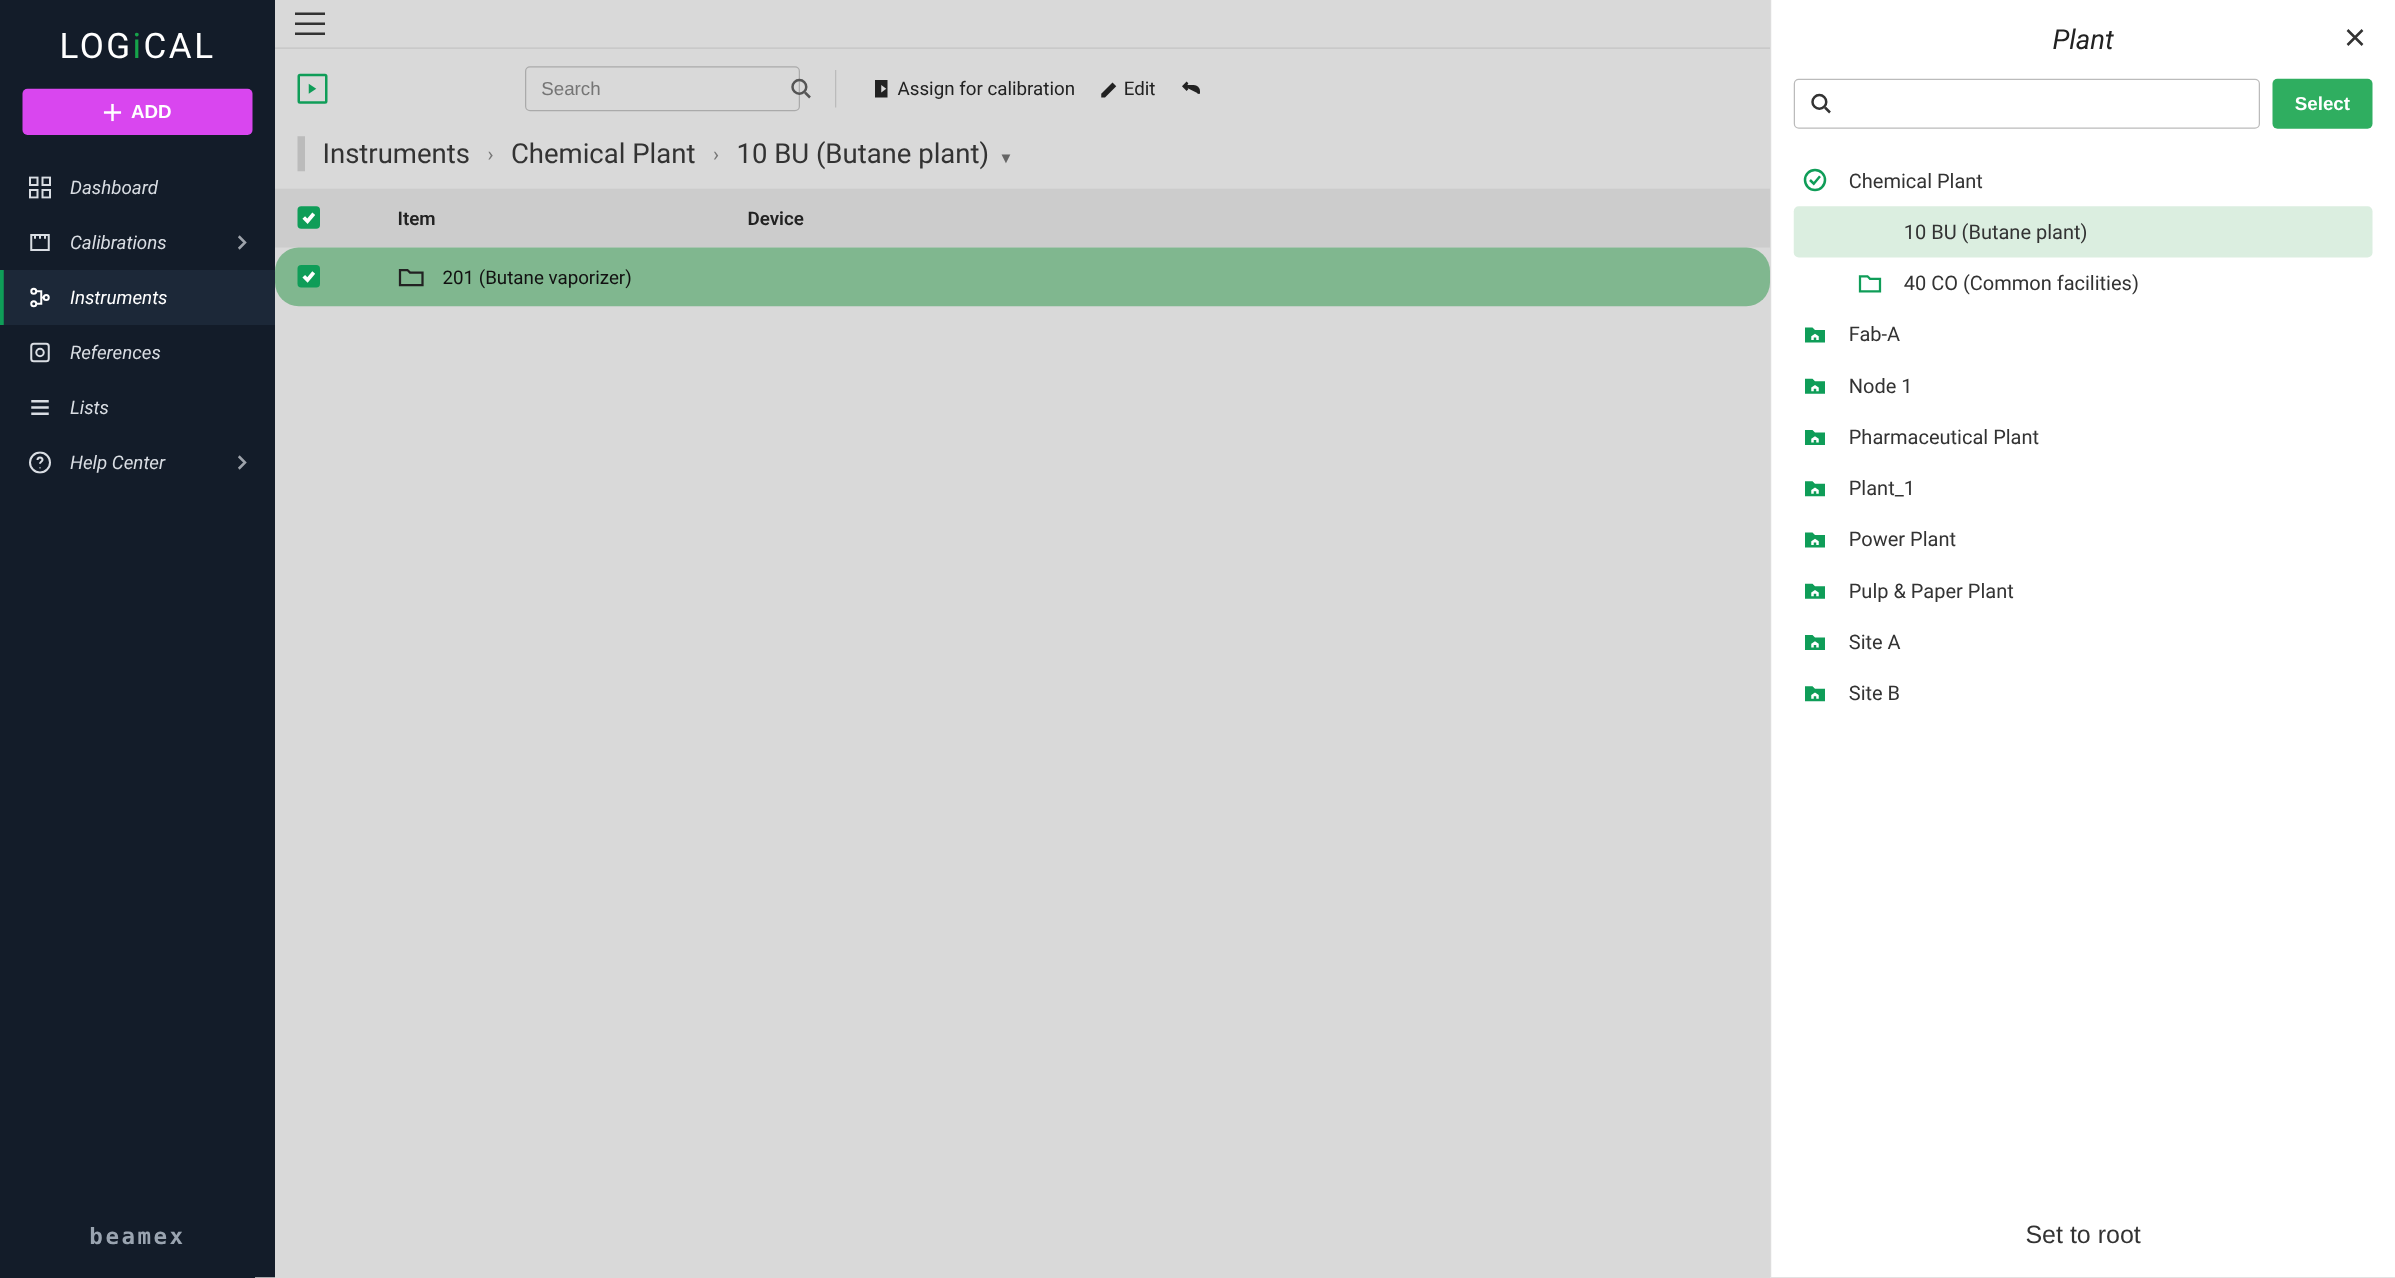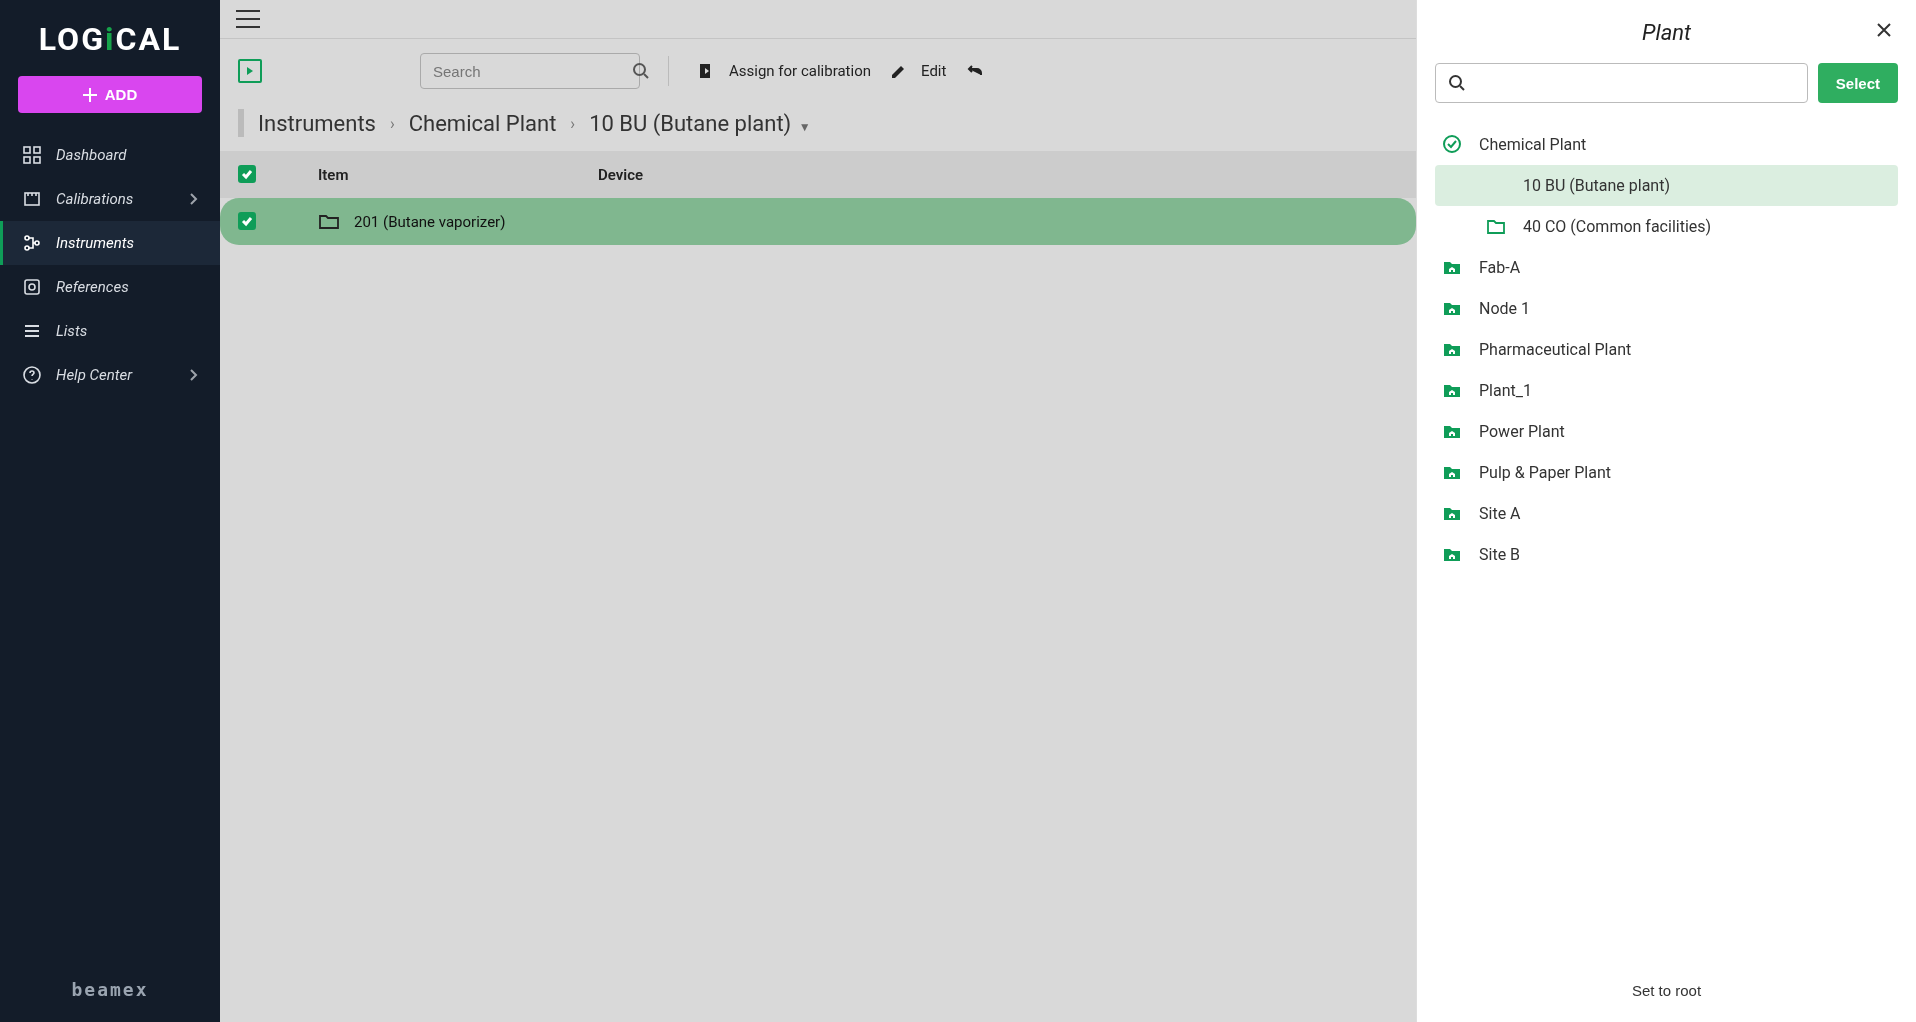--- a/index.html
+++ b/index.html
@@ -2,21 +2,21 @@
 <html><head>
 <meta charset="utf-8">
 <style>
   * { box-sizing: border-box; margin: 0; padding: 0; }
   html, body { height: 100%; font-family: -apple-system, BlinkMacSystemFont, "Segoe UI", Roboto, Arial, sans-serif; overflow: hidden; }
   body { display: flex; background: #d9d9d9; }
 
   
   .sidebar { width: 220px; background: #131c29; color: #fff; display: flex; flex-direction: column; flex-shrink: 0; }
   .logo-area { padding: 20px 0 18px; text-align: center; }
-  .logo { font-size: 32px; font-weight: 700; letter-spacing: 2px; color: #fff; }
+  .logo { font-size: 28px; font-weight: 400; letter-spacing: 2px; color: #fff; }
   .logo .dot { color: #16a34a; }
   .add-btn { margin: 0 18px 20px; background: #d946ef; color: #fff; border: none; border-radius: 4px; padding: 10px 0; font-size: 15px; font-weight: 600; cursor: pointer; display: flex; align-items: center; justify-content: center; gap: 8px; }
   .nav { list-style: none; flex: 1; }
   .nav-item { display: flex; align-items: center; gap: 14px; padding: 13px 22px; color: #d9dde3; font-size: 15px; cursor: pointer; font-style: italic; }
   .nav-item.active { background: #1c2838; border-left: 3px solid #0f9d58; padding-left: 19px; color: #fff; }
   .nav-item .icon { width: 20px; display: inline-flex; justify-content: center; }
   .nav-item .chev { margin-left: auto; opacity: .7; }
   .brand-footer { padding: 16px 0 22px; text-align: center; }
   .brand-footer-text { font-family: monospace; font-weight: 700; letter-spacing: 2px; color: #9aa4b0; font-size: 18px; }
 
@@ -25,21 +25,21 @@
   .topbar { display: flex; align-items: center; padding: 10px 16px; border-bottom: 1px solid #c4c4c4; }
   .hamburger { width: 24px; height: 18px; display: inline-flex; flex-direction: column; justify-content: space-between; cursor: pointer; }
   .hamburger span { height: 2px; background: #333; }
 
   .toolbar { display: flex; align-items: center; padding: 14px 18px 8px; gap: 18px; }
   .tool-square { width: 24px; height: 24px; border: 2px solid #0f9d58; border-radius: 2px; display: inline-flex; align-items: center; justify-content: center; cursor: pointer; }
   .tool-square svg { width: 10px; height: 10px; fill: #0f9d58; }
   .search-box { display: flex; align-items: center; border: 1px solid #aaa; border-radius: 4px; background: #d9d9d9; padding: 8px 12px; width: 220px; margin-left: 140px; }
   .search-box input { border: none; background: transparent; outline: none; flex: 1; font-size: 15px; color: #333; }
   .toolbar-sep { width: 1px; height: 30px; background: #bbb; margin: 0 10px; }
-  .tool-act { display: inline-flex; align-items: center; gap: 12px; color: #222; font-size: 15px; cursor: pointer; }
+  .tool-act { display: inline-flex; align-items: center; gap: 1px; color: #222; font-size: 15px; cursor: pointer; }
   .tool-act svg { width: 20px; height: 20px; fill: #222; }
 
   .breadcrumb { display: flex; align-items: center; gap: 14px; padding: 12px 18px 14px; font-size: 22px; color: #333; }
   .bc-bar { width: 6px; height: 28px; background: #bbb; }
   .bc-sep { color: #777; font-size: 16px; }
   .bc-item { cursor: pointer; }
   .bc-caret { font-size: 12px; color: #666; margin-left: 2px; }
 
   .table { width: 100%; }
   .thead { display: flex; align-items: center; background: #ccc; padding: 14px 18px; font-weight: 600; color: #222; font-size: 15px; }
@@ -61,21 +61,21 @@
   .panel-search-row { display: flex; gap: 10px; padding: 6px 18px 14px; }
   .panel-search { flex: 1; border: 1px solid #bbb; border-radius: 4px; display: flex; align-items: center; padding: 10px 12px; }
   .panel-search input { border: none; outline: none; flex: 1; font-size: 15px; }
   .select-btn { background: #2fae60; color: #fff; border: none; border-radius: 4px; padding: 0 18px; font-size: 15px; font-weight: 600; cursor: pointer; }
   .tree { flex: 1; overflow: auto; padding: 6px 18px; }
   .tree-row { display: flex; align-items: center; gap: 16px; padding: 11px 6px; font-size: 16px; color: #333; cursor: pointer; border-radius: 4px; }
   .tree-row.highlight { background: #dbeee0; }
   .tree-row .ticon { width: 22px; display: inline-flex; justify-content: center; }
   .tree-indent-1 { padding-left: 50px; }
   .panel-footer { text-align: center; padding: 18px 0 22px; }
-  .set-root { color: #333; font-size: 15px; cursor: pointer; background: none; border: none; }
+  .set-root { color: #333; font-size: 20px; cursor: pointer; background: none; border: none; }
 
   svg { display: block; }
 </style>
 </head>
 <body>
 
 <aside class="sidebar">
   <div class="logo-area">
     <span class="logo">
       <span>LOG</span><span class="dot">i</span><span>CAL</span>

